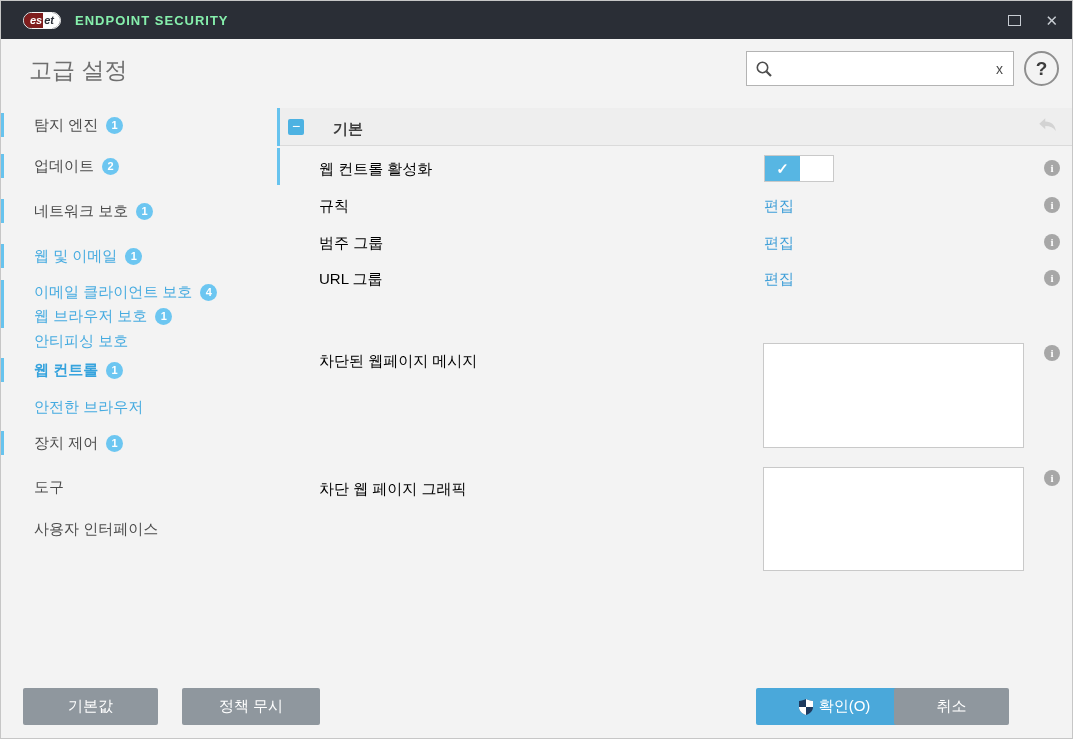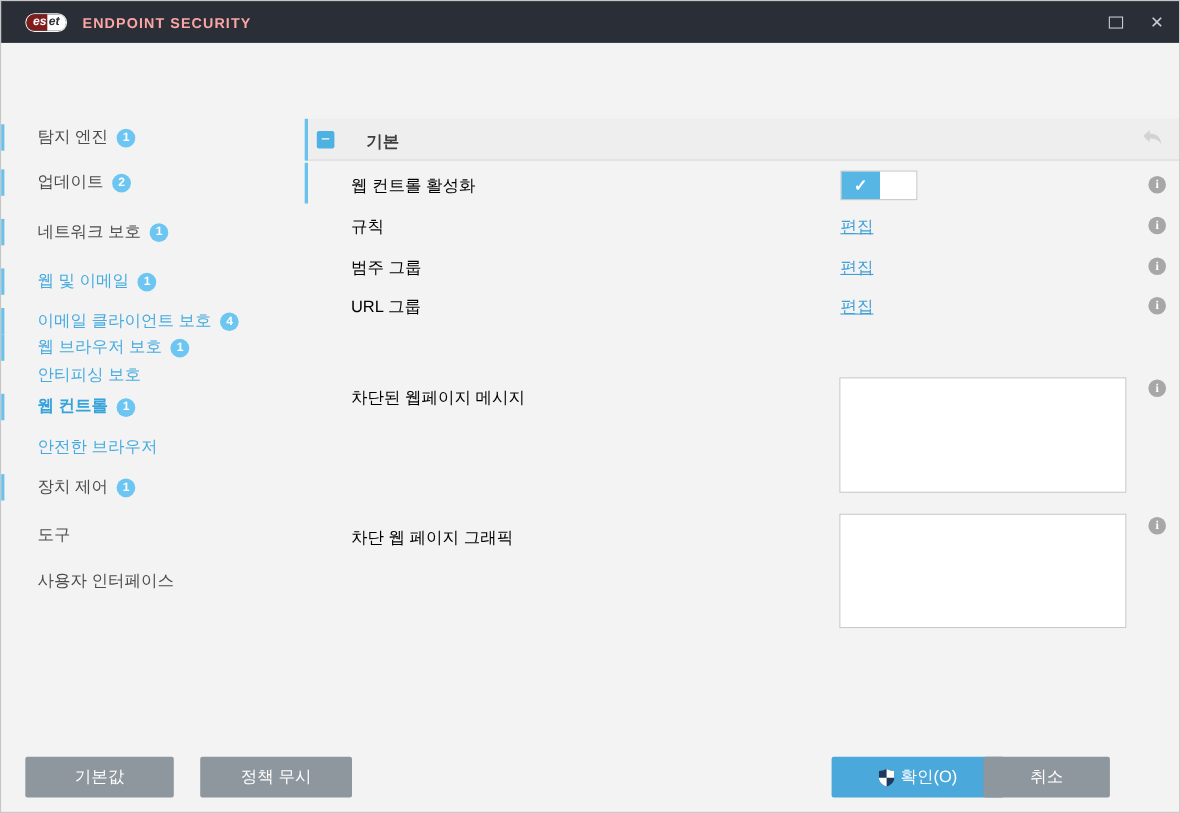--- a/index.html
+++ b/index.html
@@ -16,21 +16,21 @@
     position:absolute; left:0; top:0; width:100%; height:38px;
     background:#2a2e36; display:flex; align-items:center;
   }
   .logo {
     display:inline-flex; margin-left:22px; border:1px solid #f5f5f5;
     border-radius:9px; overflow:hidden; font-weight:bold; font-style:italic;
     font-size:11px; line-height:15px; height:17px; align-items:center;
   }
   .logo-es { color:#fff; padding:0 1px 0 6px; background:#7f1d1d; }
   .logo-et { color:#2a2e36; padding:0 6px 0 1px; background:#fff; }
-  .app-title { color:#fca5a5; font-size:13px; letter-spacing:1px; margin-left:14px; font-weight:bold; }
+  .app-title { color:#86efac; font-size:13px; letter-spacing:1px; margin-left:14px; font-weight:bold; }
   .win-controls { position:absolute; right:14px; top:0; height:38px; display:flex; align-items:center; gap:24px; }
   .btn-max { width:13px; height:11px; border:1px solid #c7ccd2; display:inline-block; cursor:pointer; }
   .btn-close { color:#c7ccd2; font-size:15px; cursor:pointer; line-height:1; }
 
   
   .page-header { position:absolute; left:0; top:38px; width:100%; height:64px; background:#f3f3f3; }
   .page-title { position:absolute; left:28px; top:16px; font-size:23px; color:#6e6e6e; font-weight:normal; }
   .searchbox {
     position:absolute; left:745px; top:12px; width:268px; height:35px;
     background:#fff; border:1px solid #b3b3b3; display:flex; align-items:center;
@@ -68,21 +68,21 @@
   .main-bar-a { position:absolute; left:276px; top:107px; width:3px; height:38px; background:#67c3ee; }
   .main-bar-b { position:absolute; left:276px; top:147px; width:3px; height:37px; background:#67c3ee; }
   .collapse-btn {
     position:absolute; left:287px; top:118px; width:16px; height:16px; border-radius:2px;
     background:#4db2e2; color:#fff; font-size:14px; line-height:14px; text-align:center; cursor:pointer;
   }
   .section-title { position:absolute; left:318px; top:119px; font-size:15px; font-weight:bold; color:#3f3f3f;margin-left:14px; }
   .undo-icon { position:absolute; left:1036px; top:114px; width:22px; height:22px; cursor:pointer; }
 
   .row-label { position:absolute; left:318px; font-size:15px; color:#000000; white-space:nowrap; }
-  .edit-link { position:absolute; left:763px; font-size:15px; color:#3f9fd8; cursor:pointer;text-decoration:underline; }
+  .edit-link { position:absolute; left:763px; font-size:15px; color:#3f9fd8; cursor:pointer; }
 
   .toggle {
     position:absolute; left:763px; top:154px; width:70px; height:27px;
     background:#fff; border:1px solid #c9c9c9; cursor:pointer; display:flex;
   }
   .toggle-on-half {
     width:35px; height:100%; background:#57b6e3; color:#fff;
     display:flex; align-items:center; justify-content:center; font-size:15px; font-weight:bold;
   }
 
@@ -123,20 +123,32 @@
         <span class="logo-es">es</span>
         <span class="logo-et">et</span>
       </span>
     <span class="app-title">ENDPOINT SECURITY</span>
     <span class="win-controls">
       <span class="btn-max"></span>
       <span class="btn-close">✕</span>
     </span>
   </div>
 
+  <div class="page-header">
+    <h1 class="page-title">고급 설정</h1>
+    <div class="searchbox">
+      <svg width="18" height="18" viewBox="0 0 18 18">
+        <circle cx="7.5" cy="7.5" r="5.2" fill="none" stroke="#4d4d4d" stroke-width="1.6"></circle>
+        <line x1="11.5" y1="11.5" x2="16" y2="16" stroke="#4d4d4d" stroke-width="2.2"></line>
+      </svg>
+      <input class="search-input" value="" style="">
+      <span class="search-clear">x</span>
+    </div>
+    <div class="help-btn">?</div>
+  </div>
 
   <nav>
     <div class="side-item bar" style="top:112px"><span>탐지 엔진</span><span class="badge">1</span></div>
     <div class="side-item bar" style="top:153px"><span>업데이트</span><span class="badge">2</span></div>
     <div class="side-item bar" style="top:198px"><span>네트워크 보호</span><span class="badge">1</span></div>
     <div class="side-item bar blue" style="top:243px"><span>웹 및 이메일</span><span class="badge">1</span></div>
     <div class="side-item bar blue" style="top:279px"><span>이메일 클라이언트 보호</span><span class="badge">4</span></div>
     <div class="side-item bar blue" style="top:303px"><span>웹 브라우저 보호</span><span class="badge">1</span></div>
     <div class="side-item blue" style="top:328px"><span>안티피싱 보호</span></div>
     <div class="side-item bar selected" style="top:357px"><span>웹 컨트롤</span><span class="badge">1</span></div>

